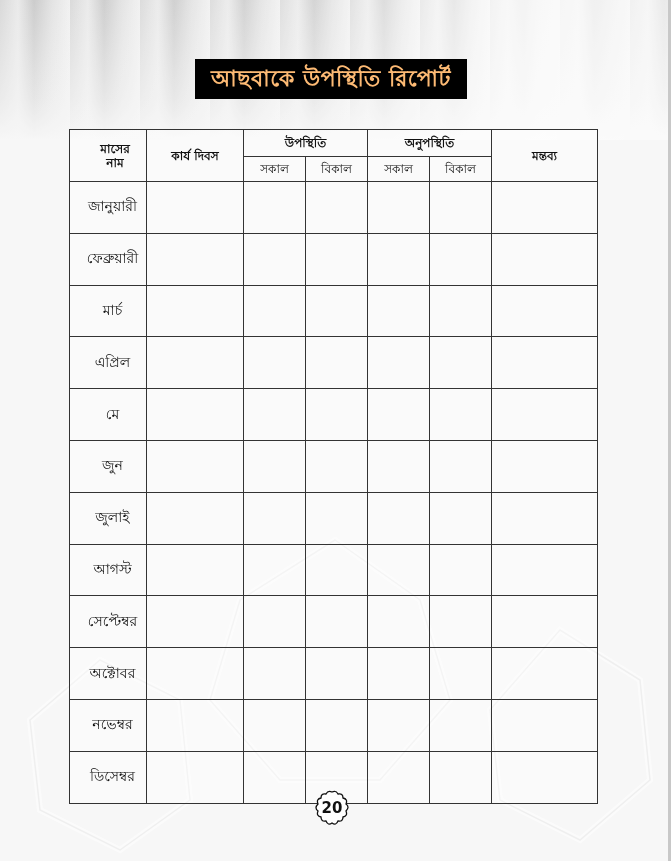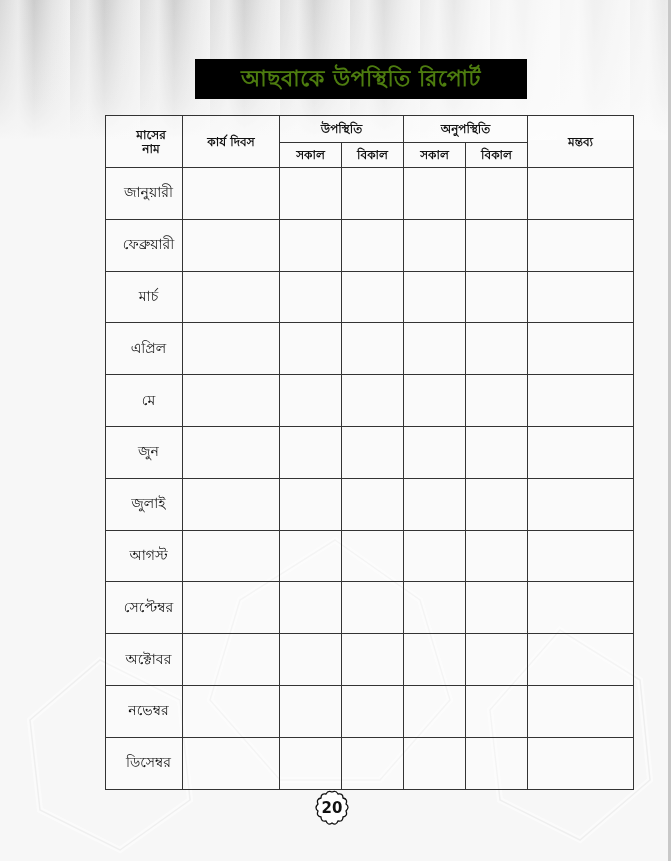--- a/index.html
+++ b/index.html
@@ -19,40 +19,39 @@
   }
   .bg-top::after {
     content:""; position:absolute; left:0; top:0; right:0; bottom:0;
     background:linear-gradient(90deg, rgba(255,255,255,0) 0%, rgba(255,255,255,0.2) 50%, rgba(255,255,255,0.85) 80%, rgba(255,255,255,0.6) 100%);
   }
   .bg-pattern {
     position:absolute; left:0; top:480px; width:671px; height:381px;
     opacity:0.5;
   }
   .title-box {
-    position:absolute; left:195px; top:59px; width:332px; height:40px;
-    background:#000; color:#4d7c0f;
+    position:absolute; left:195px; top:59px; width:272px; height:40px;
+    background:#000; color:#fdba74;
     display:flex; align-items:center; justify-content:center;
     font-size:22px; font-weight:bold; letter-spacing:0.5px;
   }
   table.report {
-    position:absolute; left:69px; top:115px;
+    position:absolute; left:69px; top:129px;
     width:528px; border-collapse:collapse;
     table-layout:fixed;
     background:rgba(255,255,255,0.35);
-    margin-left:36px;
   }
   table.report td, table.report th {
     border:1px solid #333;
     padding:0;
   }
   table.report th {
     font-size:12px; font-weight:bold; text-align:center; line-height:14px;
   }
-  table.report th.sub { font-weight:bold; font-size:12px; }
+  table.report th.sub { font-weight:normal; font-size:12px; }
   tr.h1 th { height:26px; }
   tr.h2 th { height:24px; }
   tr.body-row td { height:50.8px; }
   td.month {
     font-size:14px; padding-left:9px !important; text-align:center; vertical-align:middle;
   }
   .page-num {
     position:absolute; left:313px; top:790px; width:38px; height:36px;
     display:flex; align-items:center; justify-content:center;
   }

